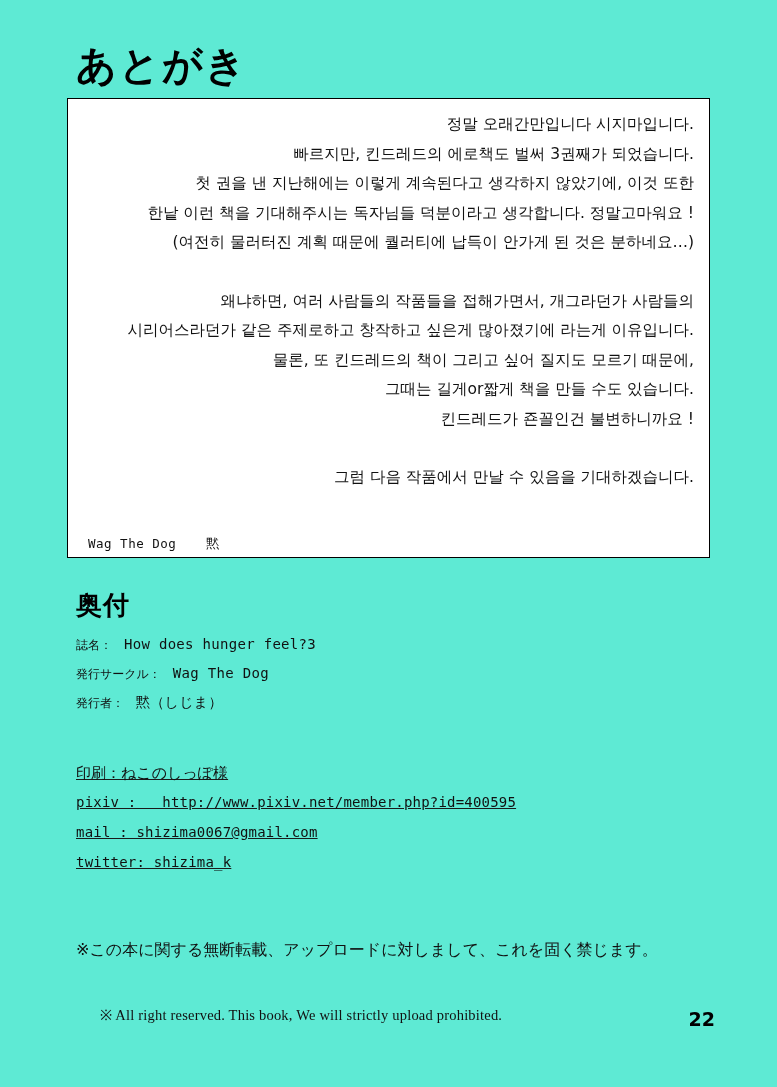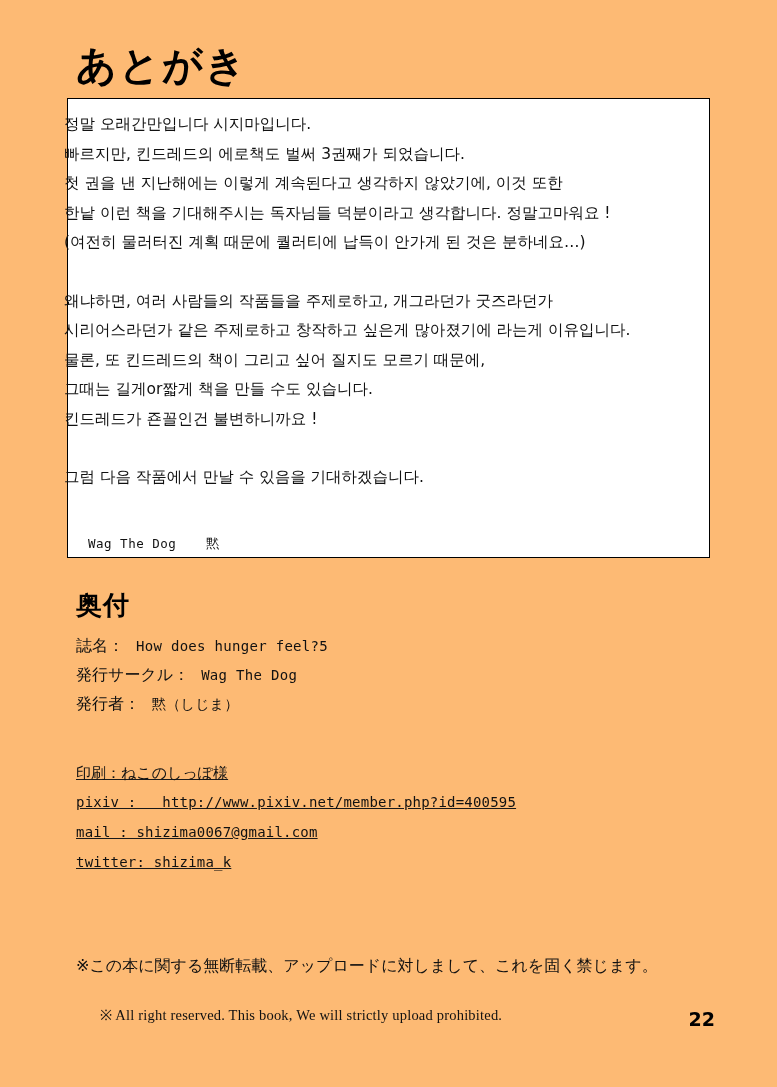--- a/index.html
+++ b/index.html
@@ -11,21 +11,21 @@
     width: 777px;
     height: 1087px;
     position: relative;
     font-family: "DejaVu Sans", sans-serif;
     color: #1a1a1a;
     overflow: hidden;
   }
   .page {
     position: absolute;
     inset: 0;
-    background: #fdba74;
+    background: #5eead4;
   }
 
   
   .afterword-title {
     position: absolute;
     left: 76px;
     top: 38px;
     font-size: 40px;
     font-weight: 700;
     letter-spacing: 2px;
@@ -49,20 +49,21 @@
     left: 64px;
     top: 110px;
     width: 630px;
   }
   .afterword-body p {
     margin: 0;
     font-size: 15.5px;
     line-height: 29.5px;
     color: #111111;
     white-space: pre;
+    text-align: right;
   }
   .afterword-body p.gap {
     height: 29px;
   }
   .signature {
     position: absolute;
     left: 88px;
     top: 535px;
     font-family: "DejaVu Sans Mono", monospace;
     font-size: 12.5px;
@@ -93,21 +94,21 @@
   }
   .colophon-row {
     display: flex;
     align-items: baseline;
     height: 29px;
     font-size: 15px;
     color: #111111;
   }
   .colophon-row .lbl {
     font-family: Liberation Sans, sans-serif;
-    font-size: 16px;
+    font-size: 12px;
     white-space: pre;
   }
   .colophon-row .val {
     font-family: "DejaVu Sans Mono", monospace;
     font-size: 14px;
     letter-spacing: 0.3px;
     margin-left: 12px;
     white-space: pre;
   }
 
@@ -130,21 +131,20 @@
     letter-spacing: 0.2px;
   }
 
   .notice-jp {
     position: absolute;
     left: 76px;
     top: 940px;
     font-size: 16px;
     color: #111111;
     white-space: pre;
-    margin-top: 16px;
   }
   .notice-en {
     position: absolute;
     left: 76px;
     top: 1004px;
     font-family: Liberation Serif, serif;
     font-size: 14.5px;
     letter-spacing: 0.2px;
     color: #111111;
     white-space: pre;
@@ -169,40 +169,40 @@
 
   <div class="afterword-box"></div>
 
   <div class="afterword-body">
     <p>정말 오래간만입니다 시지마입니다.</p>
     <p>빠르지만, 킨드레드의 에로책도 벌써 3권째가 되었습니다.</p>
     <p>첫 권을 낸 지난해에는 이렇게 계속된다고 생각하지 않았기에, 이것 또한</p>
     <p>한낱 이런 책을 기대해주시는 독자님들 덕분이라고 생각합니다. 정말고마워요 !</p>
     <p>(여전히 물러터진 계획 때문에 퀄러티에 납득이 안가게 된 것은 분하네요…)</p>
     <p class="gap"></p>
-    <p>왜냐하면, 여러 사람들의 작품들을 주제로하고, 개그라던가 굿즈라던가</p>
+    <p>왜냐하면, 여러 사람들의 작품들을 접해가면서, 개그라던가 사람들의</p>
     <p>시리어스라던가 같은 주제로하고 창작하고 싶은게 많아졌기에 라는게 이유입니다.</p>
     <p>물론, 또 킨드레드의 책이 그리고 싶어 질지도 모르기 때문에,</p>
     <p>그때는 길게or짧게 책을 만들 수도 있습니다.</p>
     <p>킨드레드가 죤꼴인건 불변하니까요 !</p>
     <p class="gap"></p>
     <p>그럼 다음 작품에서 만날 수 있음을 기대하겠습니다.</p>
   </div>
 
   <div class="signature">
     <span>Wag The Dog</span>
     <span class="seal">黙</span>
   </div>
 
   <div class="colophon-title">奥付</div>
 
   <div class="colophon-list">
     <div class="colophon-row">
       <span class="lbl">誌名：</span>
-      <span class="val">How does hunger feel?5</span>
+      <span class="val">How does hunger feel?3</span>
     </div>
     <div class="colophon-row">
       <span class="lbl">発行サークル：</span>
       <span class="val">Wag The Dog</span>
     </div>
     <div class="colophon-row">
       <span class="lbl">発行者：</span>
       <span class="val">黙（しじま）</span>
     </div>
   </div>

